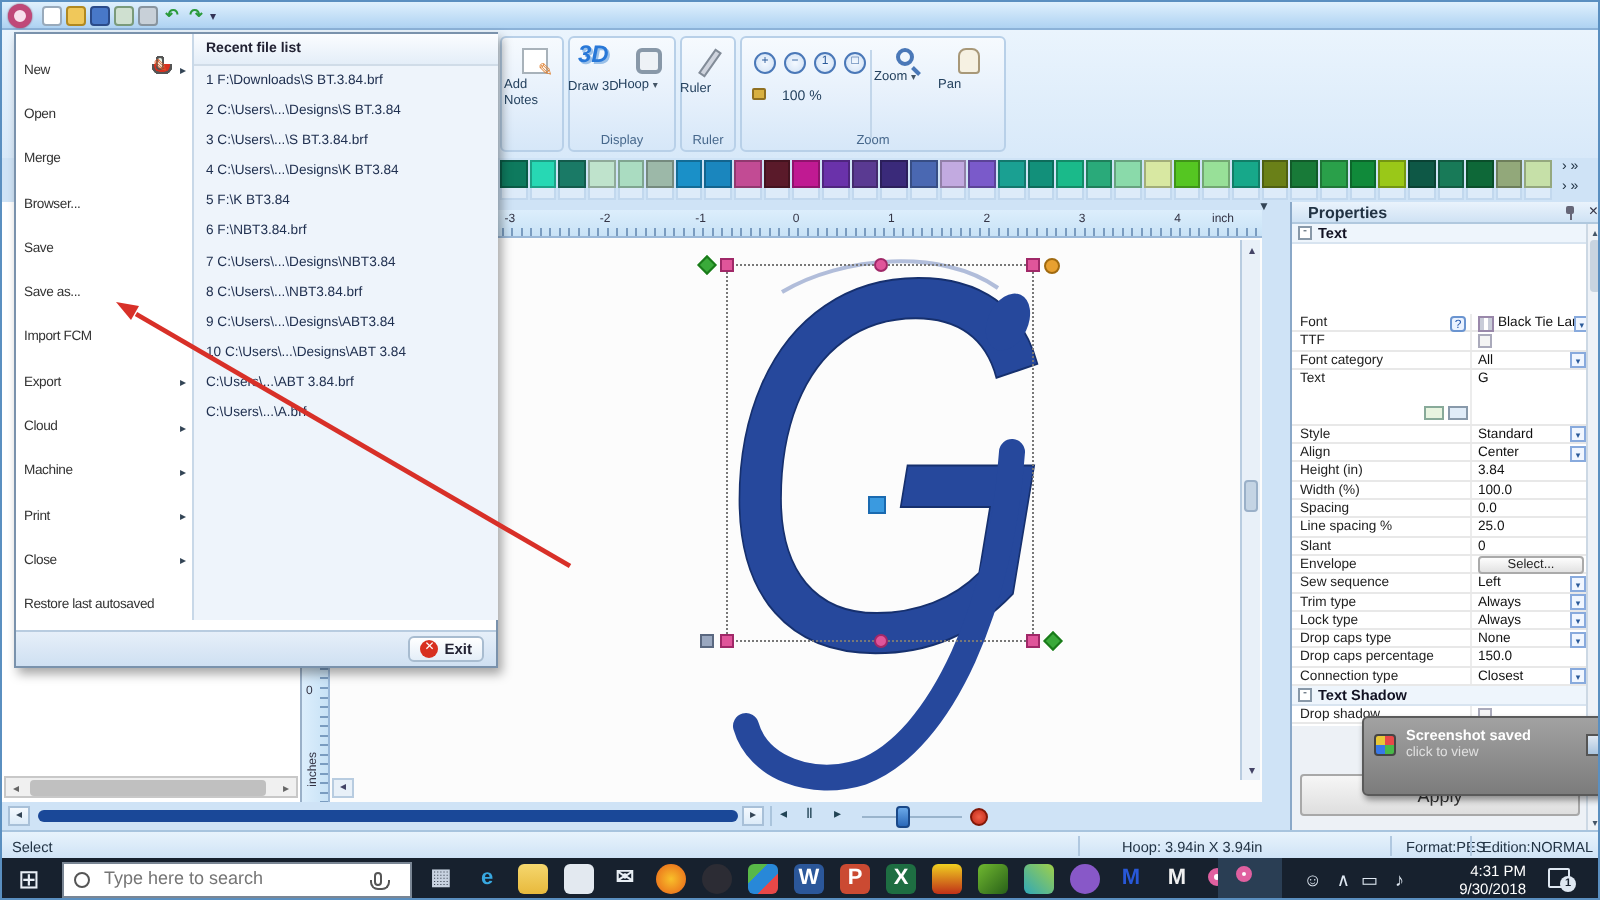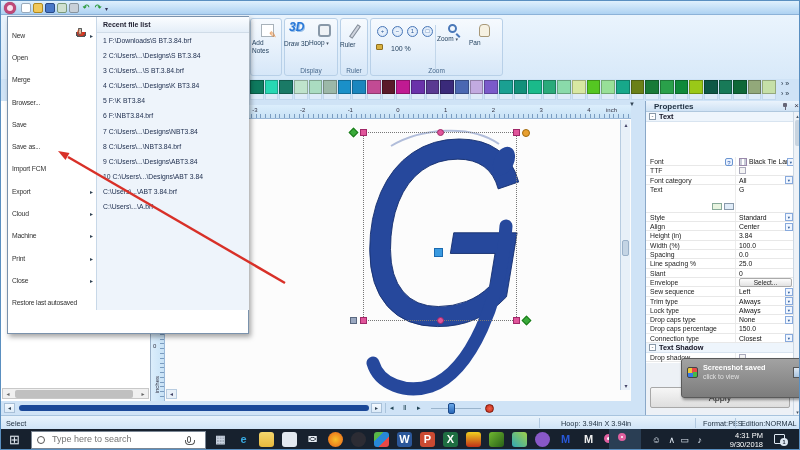--- a/index.html
+++ b/index.html
@@ -696,20 +696,26 @@
           <div class="rf">5 F:\K BT3.84</div>
           <div class="rf">6 F:\NBT3.84.brf</div>
           <div class="rf">7 C:\Users\...\Designs\NBT3.84</div>
           <div class="rf">8 C:\Users\...\NBT3.84.brf</div>
           <div class="rf">9 C:\Users\...\Designs\ABT3.84</div>
           <div class="rf">10 C:\Users\...\Designs\ABT 3.84</div>
           <div class="rf">C:\Users\...\ABT 3.84.brf</div>
           <div class="rf">C:\Users\...\A.brf</div>
         </div>
     </div>
+    <div class="exitbar">
+      <div class="exitbtn">
+        <span class="exitx">✕</span>
+        <span class="exitlab">Exit</span>
+      </div>
+    </div>
   </div>
 
   <svg class="arrowsvg">
     <line x1="67" y1="156" x2="284" y2="282" stroke="#d83028" stroke-width="2.4"></line>
     <polygon points="57,150 68.5,152 64.5,159" fill="#d83028"></polygon>
   </svg>
 
 </div>
 
 </body></html>

